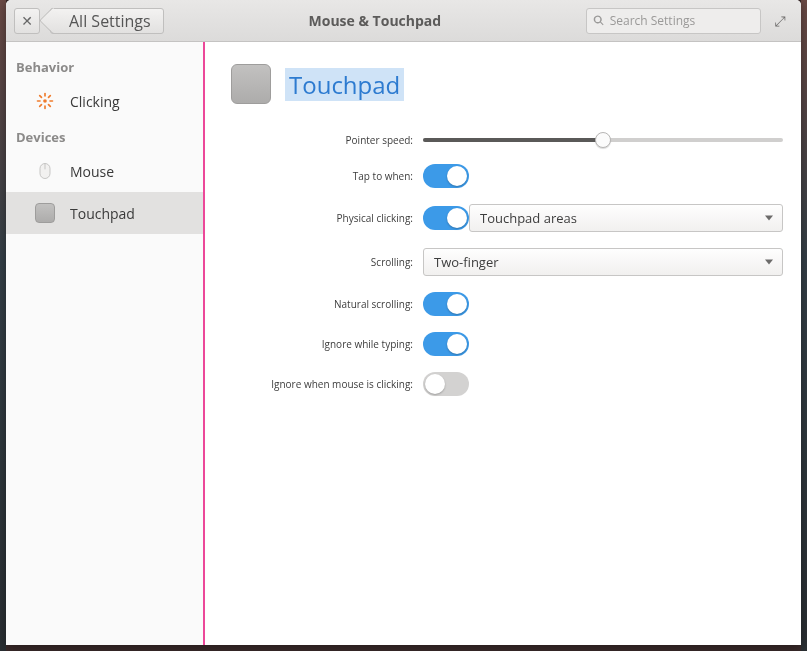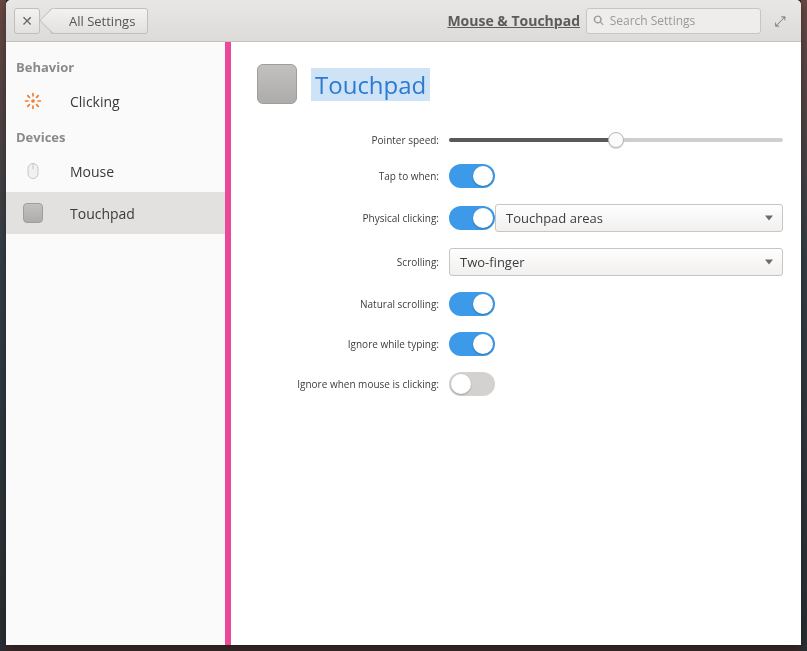--- a/index.html
+++ b/index.html
@@ -10,48 +10,48 @@
     display: flex; flex-direction: column;
   }
   .titlebar {
     height: 42px; background: linear-gradient(#e8e7e6,#dcdbda);
     border-bottom: 1px solid #c4c3c2; display: flex; align-items: center;
     padding: 0 8px; gap: 6px; border-radius: 5px 5px 0 0;
   }
   .tb-btn {
     height: 26px; display: inline-flex; align-items: center; justify-content: center;
     background: linear-gradient(#f3f2f1,#e2e1e0); border: 1px solid #c0bfbe;
-    border-radius: 3px; color: #555; font-size: 13px; cursor: pointer;
+    border-radius: 3px; color: #555; font-size: 16px; cursor: pointer;
   }
   .tb-close { width: 26px; font-size: 14px; color: #676767; }
   .tb-back {
     padding: 0 12px 0 18px; position: relative; margin-left: 4px;
   }
   .tb-back::before {
     content: ""; position: absolute; left: -8px; top: 2px; width: 18px; height: 18px;
     background: linear-gradient(135deg,#f3f2f1,#e2e1e0); border: 1px solid #c0bfbe;
     border-right: none; border-top: none; transform: rotate(45deg); border-radius: 2px;
   }
-  .tb-title { flex: 1; text-align: right; font-weight: 700; color: #5c5b5a; font-size: 14px; text-decoration: underline; }
+  .tb-title { flex: 1; text-align: center; font-weight: 700; color: #5c5b5a; font-size: 14px; }
   .tb-search {
     width: 175px; height: 26px; background: #eeedec; border: 1px solid #c7c6c5;
     border-radius: 3px; display: flex; align-items: center; padding: 0 6px; color: #9a9998;
   }
   .tb-search svg { width: 13px; height: 13px; margin-right: 5px; fill: #9a9998; }
   .tb-search input { border: none; outline: none; background: transparent; font-size: 12px; color: #555; width: 100%; }
   .tb-search input::placeholder { color: #9a9998; }
   .tb-max { width: 26px; background: transparent; border: none; color: #6b6a69; font-size: 14px; cursor: pointer; }
   .body { flex: 1; display: flex; background: #fff; }
   .sidebar {
-    width: 225px; background: #fafafa; border-right: 6px solid #ec4899;
+    width: 199px; background: #fafafa; border-right: 2px solid #ec4899;
     padding-top: 10px; font-size: 14px;
   }
   .sb-header { color: #8b8a89; font-weight: 700; font-size: 13px; padding: 6px 10px 4px; }
   .sb-item {
-    display: flex; align-items: center; gap: 26px; padding: 10px 16px; color: #3a3a3a;
+    display: flex; align-items: center; gap: 14px; padding: 10px 28px; color: #3a3a3a;
     cursor: pointer;
   }
   .sb-item.active { background: #e2e1e0; }
   .sb-icon { width: 22px; height: 22px; display: flex; align-items: center; justify-content: center; }
   .main { flex: 1; padding: 22px 18px 18px 18px; }
   .main-head { display: flex; align-items: center; gap: 14px; margin-bottom: 28px; margin-left: 8px;}
   .head-icon {
     width: 40px; height: 40px; border-radius: 6px;
     background: linear-gradient(#c2c1c0,#adacab); border: 1px solid #9e9d9c;
   }

